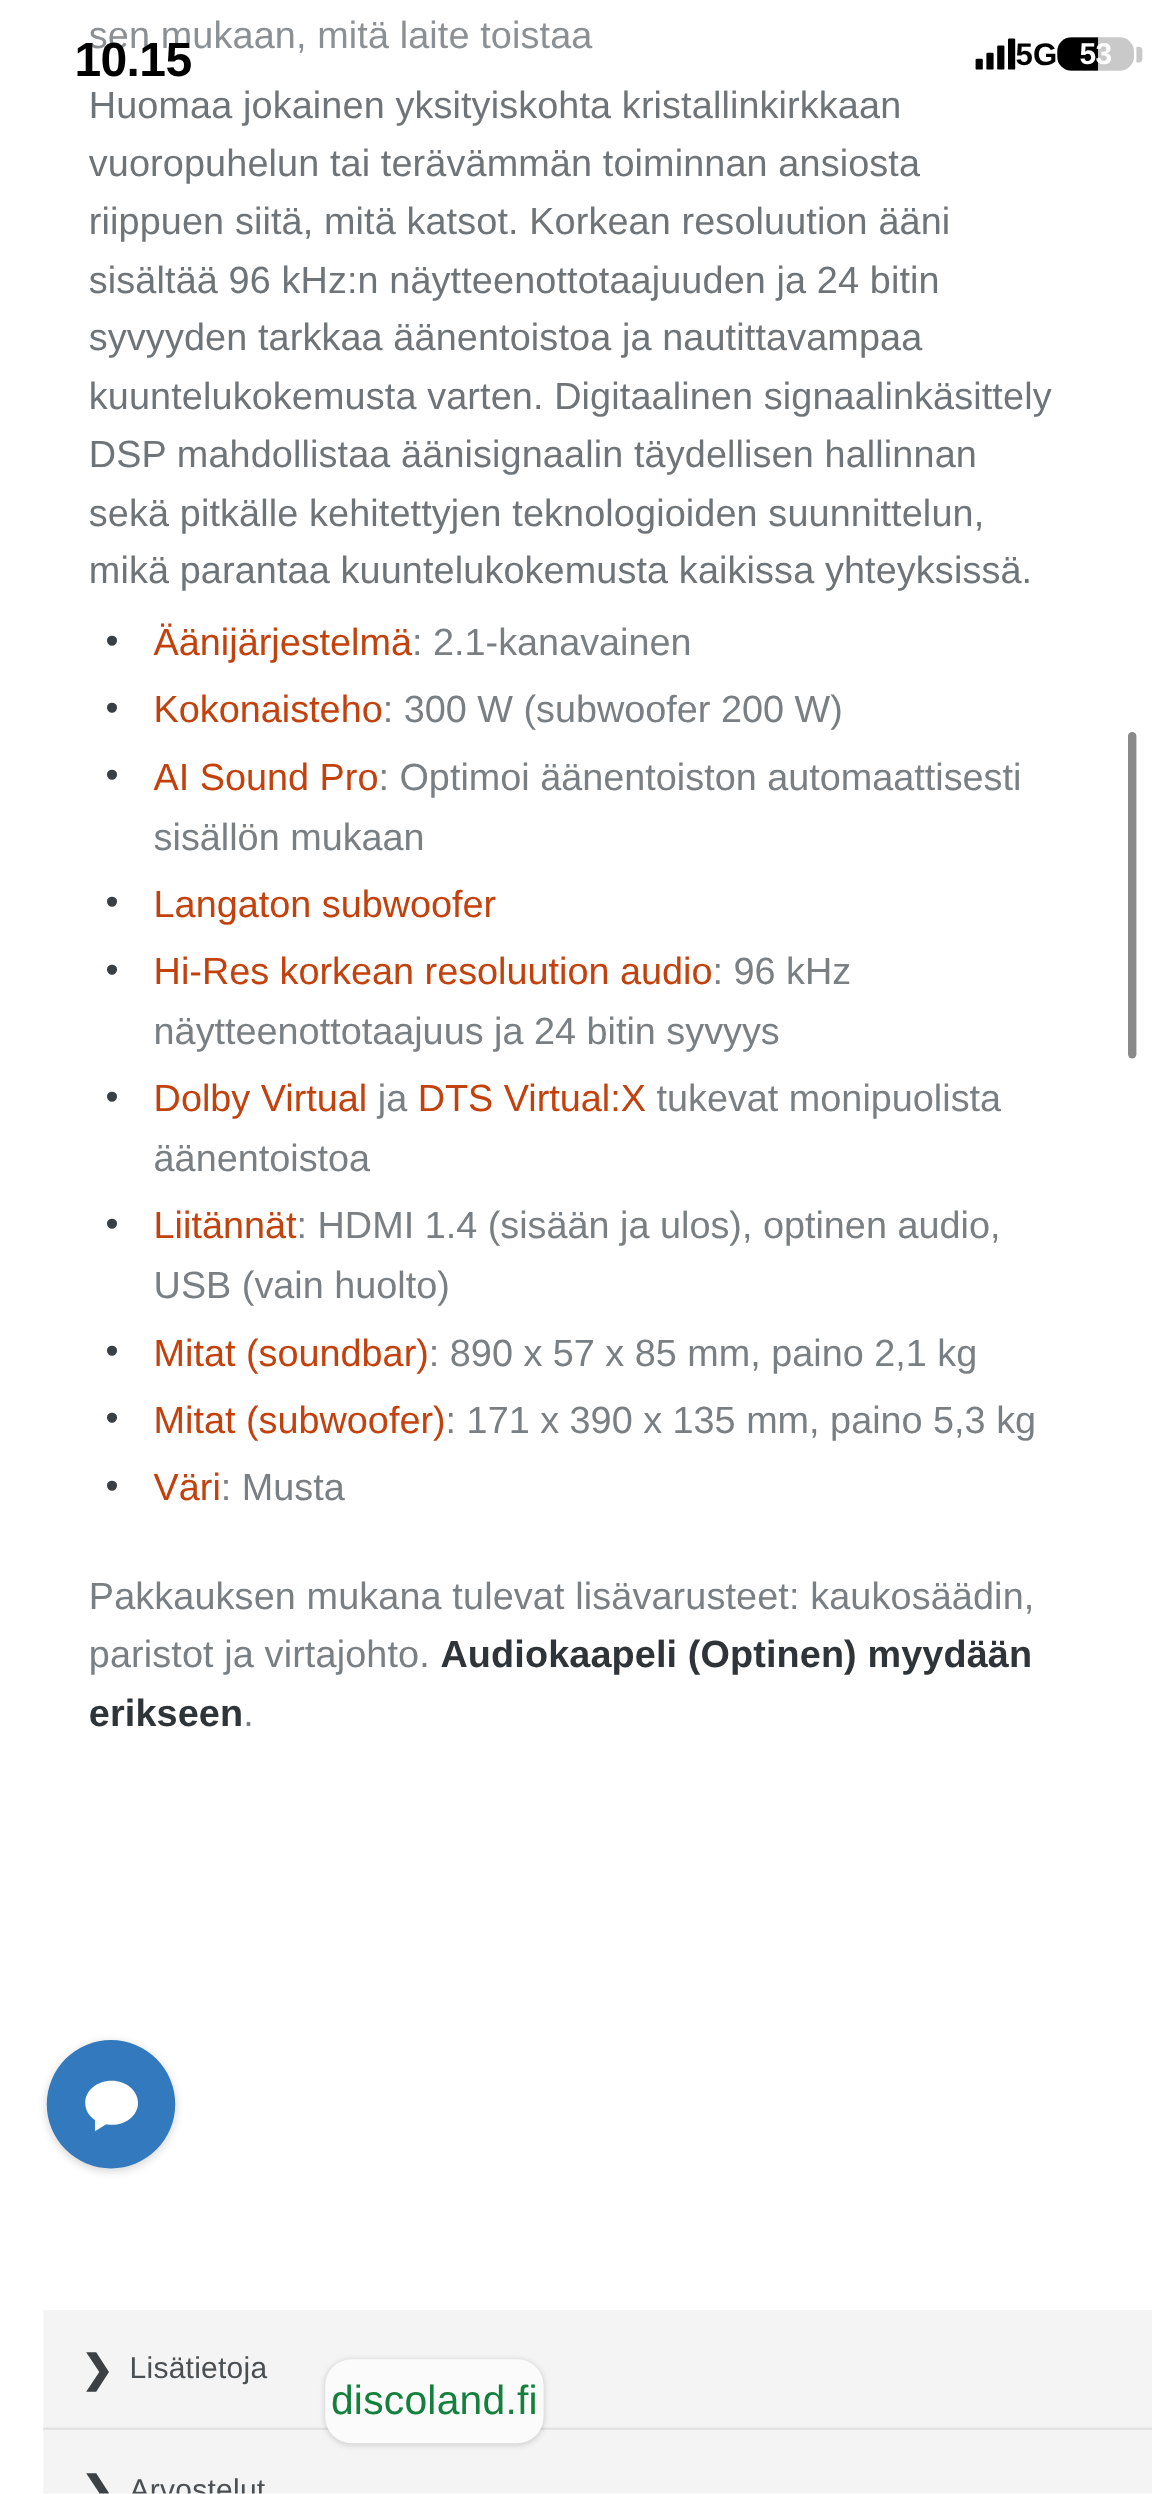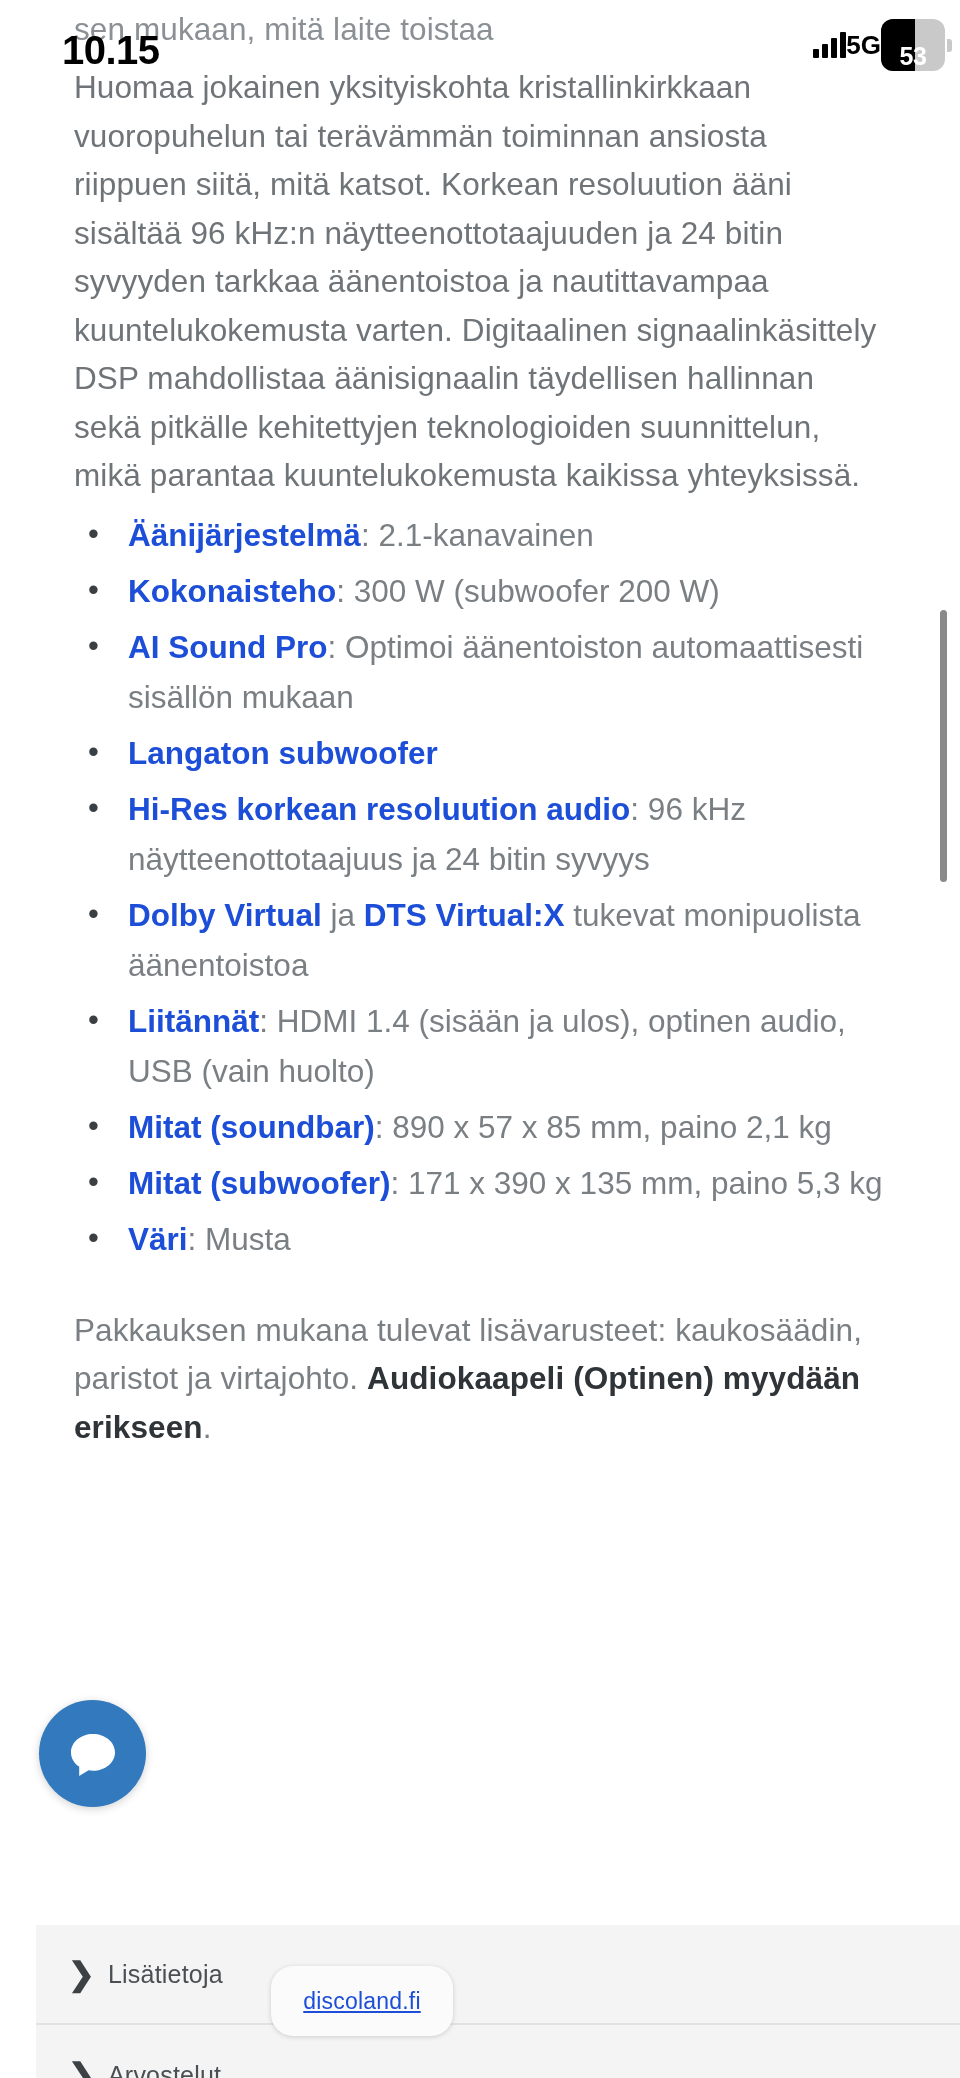--- a/index.html
+++ b/index.html
@@ -64,22 +64,22 @@
   .spec-list li::before {
     content: "\2022";
     position: absolute;
     left: 14px;
     top: -1px;
     color: #3a3f43;
     font-size: 31px;
     line-height: 50px;
   }
   .spec-list b {
-    color: #1d4ed8;
-    font-weight: 700;
+    color: #c2410c;
+    font-weight: 400;
   }
 
   .closing {
     margin-top: 42px;
     color: #7a7f83;
     font-size: 31.5px;
     line-height: 48.5px;
   }
   .closing b { color: #2f3438; font-weight: 700; }
 
@@ -161,24 +161,23 @@
     width: 182px;
     height: 70px;
     background: #fbfbfb;
     border-radius: 22px;
     display: flex;
     align-items: center;
     justify-content: center;
     box-shadow: 0 1px 5px rgba(0,0,0,0.16);
   }
   #url-pill span {
-    font-size: 23px;
-    color: #1d4ed8;
+    font-size: 34px;
+    color: #15803d;
     letter-spacing: 0.2px;
-    text-decoration: underline;
   }
 
   
   #status-bar {
     position: absolute;
     left: 0; top: 0;
     width: 960px;
     height: 74px;
     pointer-events: none;
   }
@@ -219,26 +218,26 @@
   #net-label {
     font-size: 26px;
     font-weight: 600;
     color: #000;
     letter-spacing: 0px;
   }
 
   #battery {
     position: relative;
     width: 64px;
-    height: 52px;
+    height: 28px;
     border-radius: 12px;
     background: #c9c9c9;
     overflow: hidden;
     display: flex;
-    align-items: flex-end;
+    align-items: center;
   }
   #battery-fill {
     position: absolute;
     left: 0; top: 0; bottom: 0;
     width: 53%;
     background: #000000;
   }
   #battery-text {
     position: relative;
     z-index: 2;

